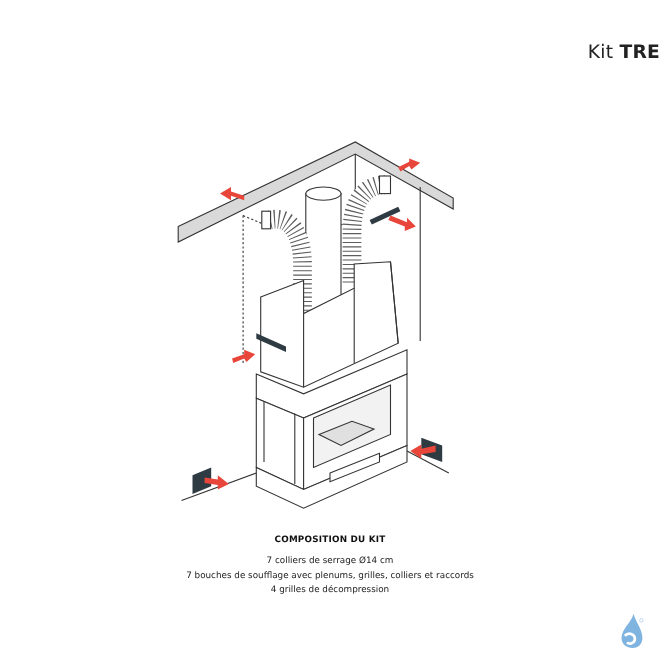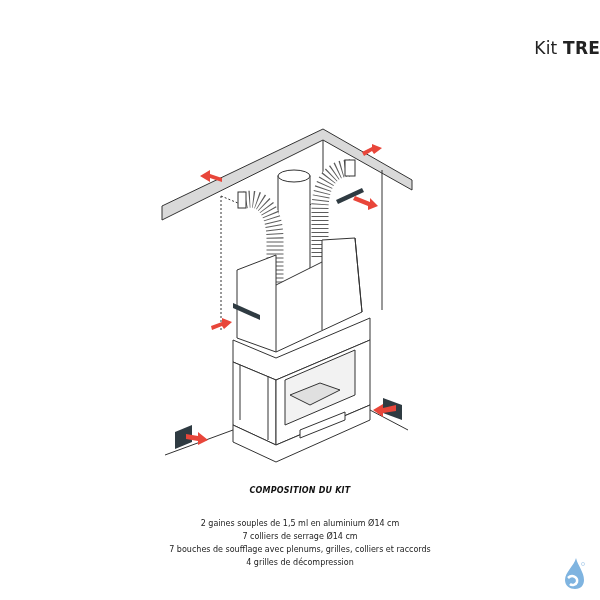--- a/index.html
+++ b/index.html
@@ -1,21 +1,21 @@
 <!DOCTYPE html>
 <html><head>
   <meta charset="utf-8">
   <style>
     html, body { margin: 0; padding: 0; background: #ffffff; }
     body { width: 600px; height: 600px; position: relative; overflow: hidden; font-family: "DejaVu Sans", sans-serif; color: #1a1a1a; }
     .title { position: absolute; top: 38px; left: 0; width: 600px; text-align: right; font-size: 17px; color: #222; letter-spacing: 0.2px; }
     .title .bold { font-weight: bold; }
     .diagram { position: absolute; left: 0; top: 0; width: 600px; height: 600px; }
     .kit { position: absolute; top: 486px; left: 0; width: 600px; text-align: center; }
-    .kit-heading { font-size: 8px; font-weight: bold; letter-spacing: 0.2px; color: #111; margin-bottom: 22px; font-style: italic; }
+    .kit-heading { font-size: 8px; font-weight: bold; letter-spacing: 0.2px; color: #111; margin-bottom: 8px; }
     .kit-line { font-size: 8px; line-height: 13px; color: #222; }
     .logo { position: absolute; left: 560px; top: 556px; width: 28px; height: 34px; }
   </style>
 </head>
 <body>
 
 <div class="title">
   <span>Kit</span>
   <span class="bold">TRE</span>
 </div>
@@ -94,21 +94,20 @@
     <polygon points="382,148 372,144 372,147 362,152 364,156 372,151 374,154"></polygon>
     <polygon points="378,206 370,198 370,202 355,196 353,200 368,206 368,210"></polygon>
     <polygon points="232,322 222,318 222,322 211,326 212,330 222,326 224,329"></polygon>
     <polygon points="208,440 198,432 198,436 186,434 186,439 198,441 198,445"></polygon>
     <polygon points="373,410 383,404 383,408 396,405 396,411 383,413 383,417"></polygon>
   </g>
 </svg>
 
 <div class="kit">
   <div class="kit-heading">COMPOSITION DU KIT</div>
-  <div class="kit-line">2 gaines souples de 1,5 ml en aluminium Ø14 cm</div>
   <div class="kit-line">7 colliers de serrage Ø14 cm</div>
   <div class="kit-line">7 bouches de soufflage avec plenums, grilles, colliers et raccords</div>
   <div class="kit-line">4 grilles de décompression</div>
 </div>
 
 <svg class="logo" viewBox="0 0 28 34" xmlns="http://www.w3.org/2000/svg">
   <path d="M16,2 C14,10 5,16 5,24 C5,30 10,33 15,33 C21,33 24,29 24,24 C24,16 18,10 16,2 Z" fill="#7fb4e0"></path>
   <path d="M8,22 C12,18 18,21 17,26 C16,29 12,30 10,28" fill="none" stroke="#fff" stroke-width="2.5"></path>
   <circle cx="23" cy="8" r="1.6" fill="none" stroke="#9ec5e8" stroke-width="0.6"></circle>
 </svg>

